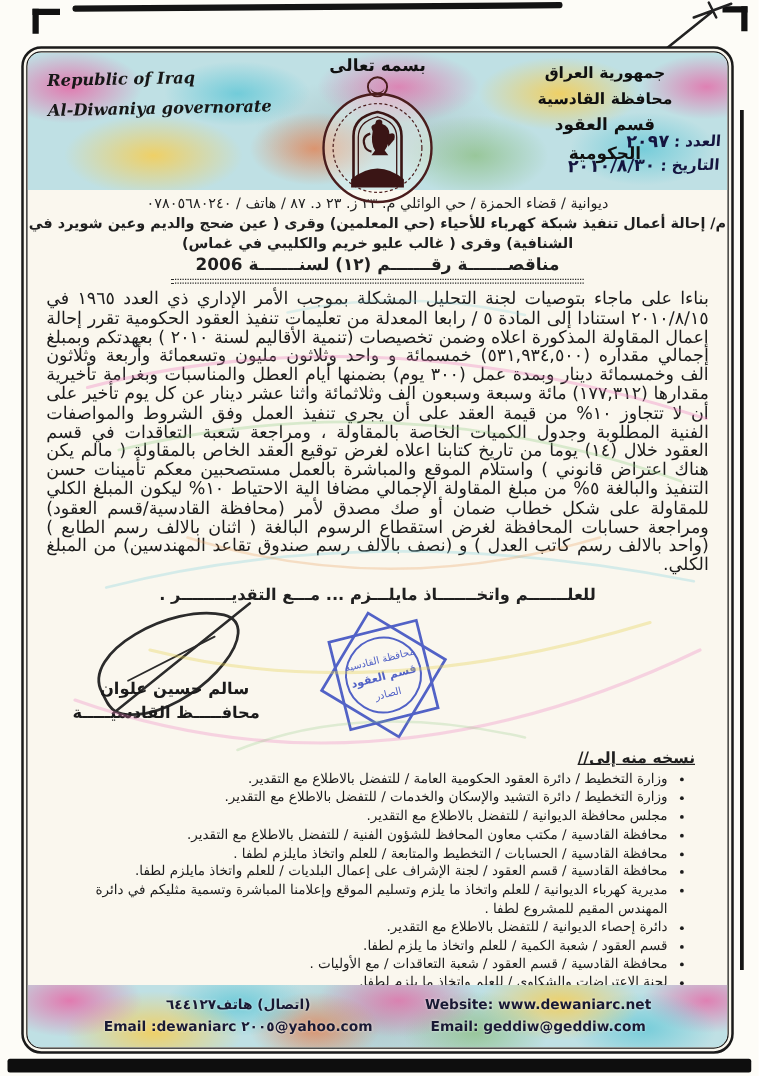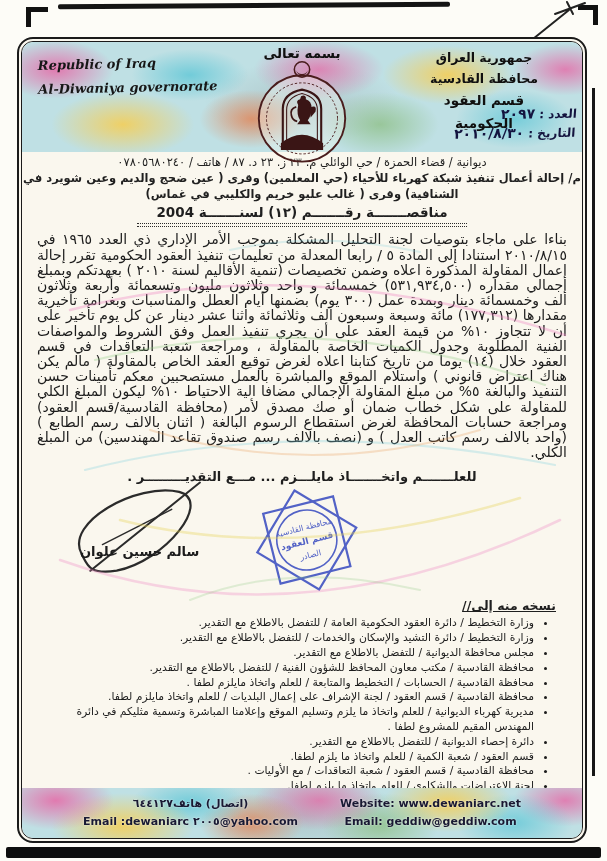--- a/index.html
+++ b/index.html
@@ -142,36 +142,37 @@
           <path d="M46,52 q-3,-5 2,-6 l1,-3 q4,-2 5,1 l0,2 q6,2 6,9 q0,8 -4,13 l3,4 l-14,0 l3,-4 q-4,-6 -2,-16 z" fill="#3a1515"></path>
           <path d="M58,55 q8,-4 6,4 l-5,6 z" fill="#3a1515"></path>
           <path d="M44,54 q-7,2 -5,9 q1,5 6,6" fill="none" stroke="#3a1515" stroke-width="1.8"></path>
         </svg>
       </div>
 
       <div class="addr">
         <div class="addr-line">ديوانية / قضاء الحمزة / حي الوائلي م. ٢٣ ز. ٢٣ د. ٨٧ / هاتف / ٠٧٨٠٥٦٨٠٢٤٠</div>
         <div class="subj">م/ إحالة أعمال تنفيذ شبكة كهرباء للأحياء (حي المعلمين) وقرى ( عين ضحج والديم وعين شويرد في</div>
         <div class="subj">الشنافية) وقرى ( غالب عليو خريم والكليبي في غماس)</div>
-        <div class="tender">مناقصـــــــة رقـــــــم (١٢) لسنـــــــة 2004</div>
+        <div class="tender">مناقصـــــــة رقـــــــم (١٢) لسنـــــــة 2006</div>
       </div>
       <div class="dotted-sep"></div>
 
       <div class="body-par">بناءا على ماجاء بتوصيات لجنة التحليل المشكلة بموجب الأمر الإداري ذي العدد ١٩٦٥ في ٢٠١٠/٨/١٥ استنادا إلى المادة ٥ / رابعا المعدلة من تعليمات تنفيذ العقود الحكومية تقرر إحالة إعمال المقاولة المذكورة اعلاه وضمن تخصيصات (تنمية الأقاليم لسنة ٢٠١٠ ) بعهدتكم وبمبلغ إجمالي مقداره (٥٣١,٩٣٤,٥٠٠) خمسمائة و واحد وثلاثون مليون وتسعمائة وأربعة وثلاثون الف وخمسمائة دينار وبمدة عمل (٣٠٠ يوم) بضمنها أيام العطل والمناسبات وبغرامة تأخيرية مقدارها (١٧٧,٣١٢) مائة وسبعة وسبعون الف وثلاثمائة واثنا عشر دينار عن كل يوم تأخير على أن لا تتجاوز ١٠% من قيمة العقد على أن يجري تنفيذ العمل وفق الشروط والمواصفات الفنية المطلوبة وجدول الكميات الخاصة بالمقاولة ، ومراجعة شعبة التعاقدات في قسم العقود خلال (١٤) يوما من تاريخ كتابنا اعلاه لغرض توقيع العقد الخاص بالمقاولة ( مالم يكن هناك اعتراض قانوني ) واستلام الموقع والمباشرة بالعمل مستصحبين معكم تأمينات حسن التنفيذ والبالغة ٥% من مبلغ المقاولة الإجمالي مضافا الية الاحتياط ١٠% ليكون المبلغ الكلي للمقاولة على شكل خطاب ضمان أو صك مصدق لأمر (محافظة القادسية/قسم العقود) ومراجعة حسابات المحافظة لغرض استقطاع الرسوم البالغة ( اثنان بالالف رسم الطابع ) (واحد بالالف رسم كاتب العدل ) و (نصف بالالف رسم صندوق تقاعد المهندسين) من المبلغ الكلي.</div>
       <div class="closing">للعلـــــــم واتخـــــــاذ مايلـــزم ... مـــع التقديـــــــــر .</div>
 
       <div class="sig-row">
         <svg class="sig-scribble" width="190" height="100">
           <g transform="rotate(-9 95 50)" stroke="#2b2b2b" fill="none" stroke-linecap="round">
             <path d="M30,68 C 18,34 96,6 136,22 C 168,36 112,88 62,90 C 34,90 34,80 30,68" stroke-width="2.2"></path>
             <path d="M36,86 L158,16" stroke-width="2"></path>
             <path d="M52,62 L126,38" stroke-width="1.4"></path>
           </g>
         </svg>
         <div class="sig-name">سالم حسين علوان</div>
+        <div class="sig-title">محافـــــظ القادسيـــــة</div>
         <svg class="stamp" width="120" height="120" viewBox="0 0 120 120">
           <g transform="rotate(-14 60 60)" stroke="#3b4ec1" fill="none">
             <polygon points="24,24 96,24 96,96 24,96" stroke-width="2.2"></polygon>
             <polygon points="60,9 111,60 60,111 9,60" stroke-width="2.2"></polygon>
             <circle cx="60" cy="60" r="30" stroke-width="1.6"></circle>
             <g stroke="none" fill="#3b4ec1" font-family="DejaVu Sans, sans-serif" text-anchor="middle">
               <text x="60" y="50" font-size="8">محافظة القادسية</text>
               <text x="60" y="64" font-size="9" font-weight="bold">قسم العقود</text>
               <text x="60" y="78" font-size="8">الصادر</text>
             </g>

